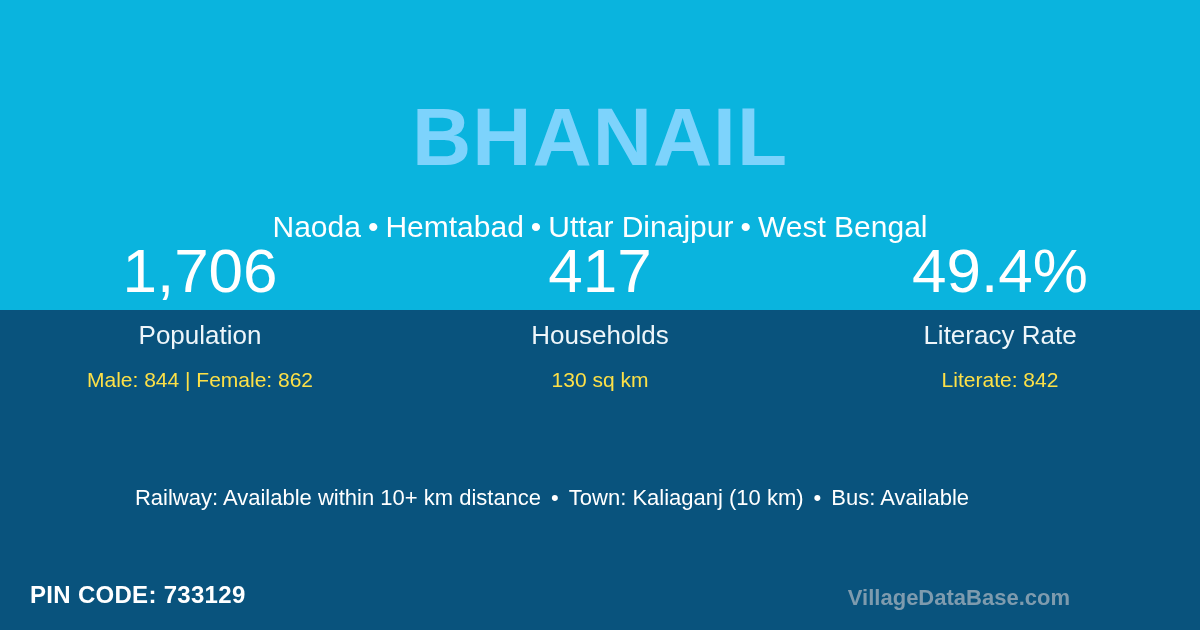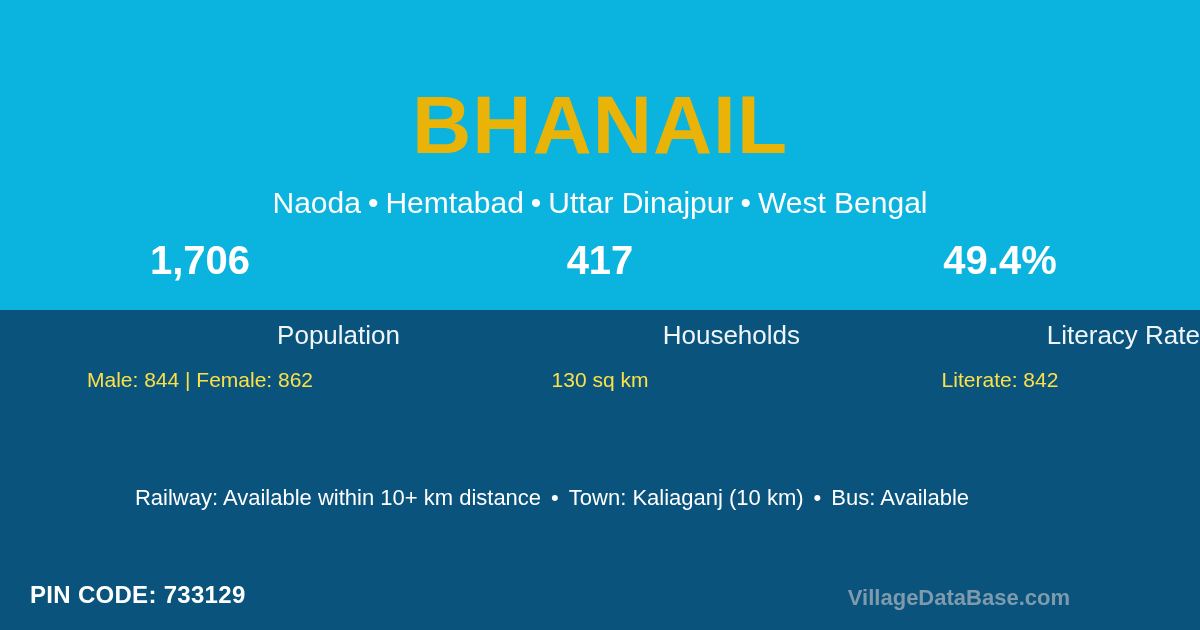--- a/index.html
+++ b/index.html
@@ -34,27 +34,27 @@
 
   
   .header {
     position: absolute;
     left: 0;
     top: 0;
     width: 1200px;
     text-align: center;
   }
   .village-title {
-    margin: 0;
+    margin: 12px;
     padding-top: 84px;
     font-size: 82px;
     line-height: 1.0;
     font-weight: bold;
     letter-spacing: 1px;
-    color: #eab308;
+    color: #7dd3fc;
   }
   .village-subtitle {
     margin: 0;
     padding-top: 22px;
     font-size: 30px;
     line-height: 1.0;
     font-weight: normal;
     color: #ffffff;
   }
   .sub-sep {
@@ -68,33 +68,32 @@
     left: 0;
     top: 240px;
     width: 1200px;
     display: flex;
   }
   .stat-col {
     flex: 1 1 0;
     text-align: center;
   }
   .stat-value {
-    font-size: 40px;
+    font-size: 62px;
     line-height: 1.0;
-    font-weight: bold;
+    font-weight: normal;
     color: #ffffff;
     height: 72px;
   }
   .stat-label {
     font-size: 26px;
     line-height: 1.0;
     font-weight: normal;
     color: #eef6fa;
     padding-top: 10px;
-    text-align: right;
   }
   .stat-sub {
     font-size: 21px;
     line-height: 1.0;
     font-weight: normal;
     color: #fde047;
     padding-top: 21px;
   }
 
   

